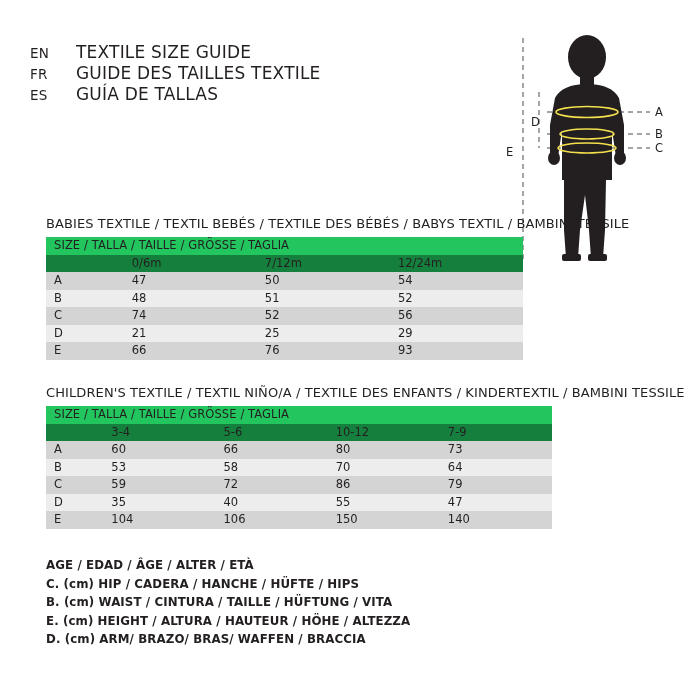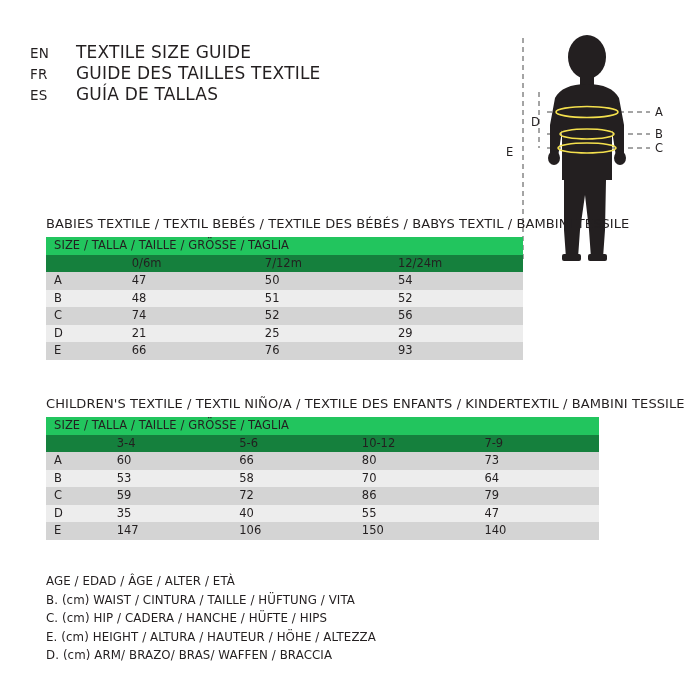--- a/index.html
+++ b/index.html
@@ -57,21 +57,21 @@
     height: 250px;
   }
   .figure-svg { display: block; }
 
   
   .table-section {
     position: absolute;
     left: 46px;
   }
   .section-babies { top: 216px; width: 477px; }
-  .section-children { top: 396px; width: 553px; }
+  .section-children { top: 385px; width: 506px; }
 
   .section-title {
     font-size: 13px;
     color: #231f20;
     margin-bottom: 6px;
     letter-spacing: 0.1px;
     white-space: nowrap;
   }
 
   table {
@@ -98,22 +98,23 @@
   .col-label { width: 45px; }
   .babies-col { width: 77px; }
   .children-col { width: 88px; }
 
   .head-span { letter-spacing: 0.1px; }
 
   
   .legend {
     position: absolute;
     left: 46px;
-    top: 572px;
+    top: 556px;
     width: 450px;
+    font-weight: bold;
   }
   .legend-line {
     font-size: 11.8px;
     color: #231f20;
     line-height: 18.5px;
     letter-spacing: 0.1px;
     white-space: nowrap;
   }
 </style>
 </head>
@@ -275,30 +276,30 @@
         </tr>
         <tr class="row-light">
           <td class="col-label">D</td>
           <td>35</td>
           <td>40</td>
           <td>55</td>
           <td>47</td>
         </tr>
         <tr class="row-dark">
           <td class="col-label">E</td>
-          <td>147</td>
+          <td>104</td>
           <td>106</td>
           <td>150</td>
           <td>140</td>
         </tr>
       </tbody>
     </table>
   </div>
 
   <div class="legend">
     <div class="legend-line">AGE / EDAD / ÂGE / ALTER / ETÀ</div>
+    <div class="legend-line">C. (cm) HIP / CADERA / HANCHE / HÜFTE / HIPS</div>
     <div class="legend-line">B. (cm) WAIST / CINTURA / TAILLE / HÜFTUNG / VITA</div>
-    <div class="legend-line">C. (cm) HIP / CADERA / HANCHE / HÜFTE / HIPS</div>
     <div class="legend-line">E. (cm) HEIGHT / ALTURA / HAUTEUR / HÖHE / ALTEZZA</div>
     <div class="legend-line">D. (cm) ARM/ BRAZO/ BRAS/ WAFFEN / BRACCIA</div>
   </div>
 
 </div>
 
 </body></html>

